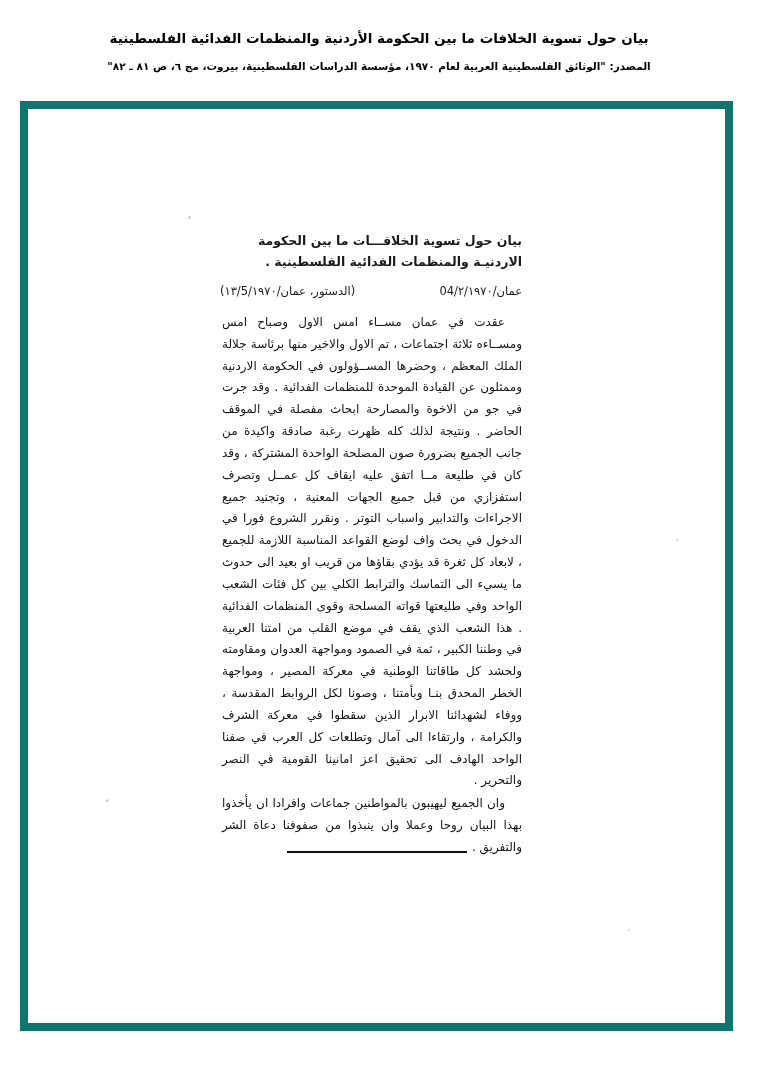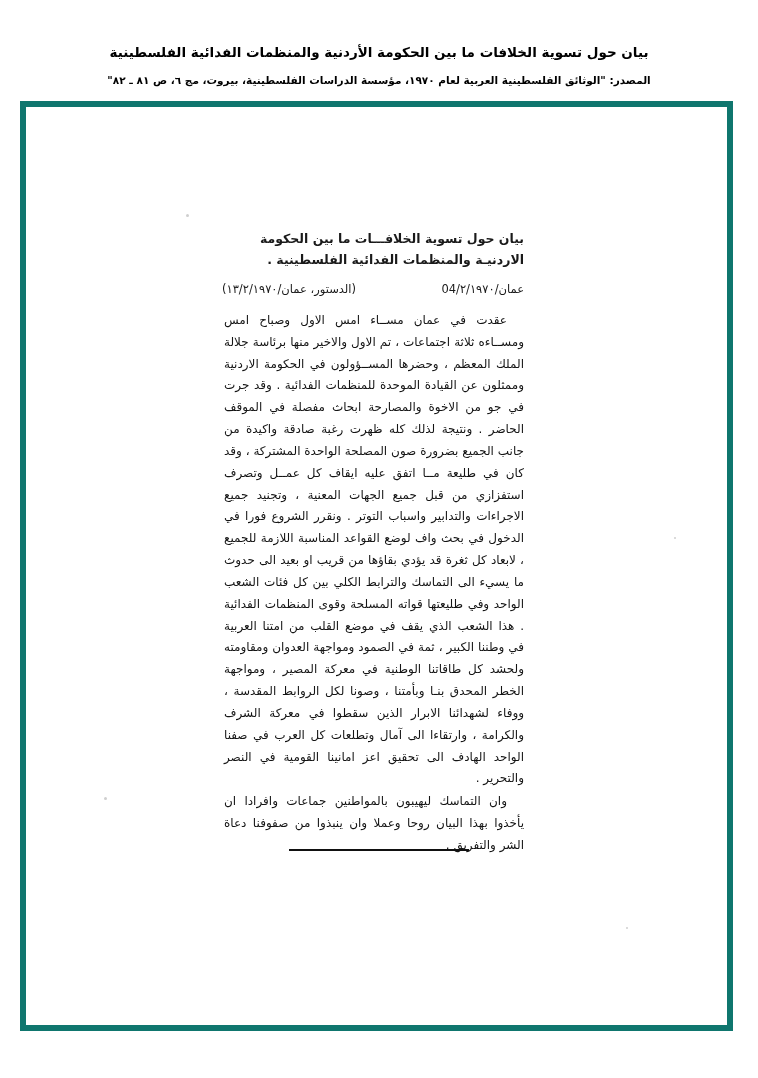--- a/index.html
+++ b/index.html
@@ -16,21 +16,21 @@
     overflow: hidden;
   }
   .page {
     width: 758px;
     height: 1078px;
     position: relative;
     box-sizing: border-box;
   }
   
   .header {
-    padding: 42px 40px 0 40px;
+    padding: 28px 40px 0 40px;
     text-align: center;
   }
   .header-title {
     font-size: 13.5px;
     font-weight: bold;
     line-height: 1.5;
     direction: rtl;
     letter-spacing: 0px;
   }
   .header-source {
@@ -40,21 +40,21 @@
     direction: rtl;
     line-height: 1.4;
   }
   
   .frame {
     position: absolute;
     left: 20px;
     top: 101px;
     width: 713px;
     height: 930px;
-    border: 6px solid #0f766e;
+    border: 8px solid #0f766e;
     box-sizing: border-box;
     background: #a16207;
   }
   .frame-inner {
     position: absolute;
     inset: 0;
     background: #ffffff;
   }
   
   .doc {
@@ -143,26 +143,26 @@
 
   <div class="frame">
     <div class="frame-inner">
 
       <div class="doc">
 
         <div class="doc-title">بيان حول تسوية الخلافـــات ما بين الحكومة الاردنيـة والمنظمات الفدائية الفلسطينية .</div>
 
         <div class="doc-dateline">
           <span class="place-date">عمان/04/٢/١٩٧٠</span>
-          <span class="source-ref">(الدستور، عمان/١٣/٢/١٩٧٠)</span>
+          <span class="source-ref">(الدستور، عمان/١٣/5/١٩٧٠)</span>
         </div>
 
         <div class="doc-body">
           <p>عقدت في عمان مســاء امس الاول وصباح امس ومســاءه ثلاثة اجتماعات ، تم الاول والاخير منها برئاسة جلالة الملك المعظم ، وحضرها المســؤولون في الحكومة الاردنية وممثلون عن القيادة الموحدة للمنظمات الفدائية . وقد جرت في جو من الاخوة والمصارحة ابحاث مفصلة في الموقف الحاضر . ونتيجة لذلك كله ظهرت رغبة صادقة واكيدة من جانب الجميع بضرورة صون المصلحة الواحدة المشتركة ، وقد كان في طليعة مــا اتفق عليه ايقاف كل عمــل وتصرف استفزازي من قبل جميع الجهات المعنية ، وتجنيد جميع الاجراءات والتدابير واسباب التوتر . ونقرر الشروع فورا في الدخول في بحث واف لوضع القواعد المناسبة اللازمة للجميع ، لابعاد كل ثغرة قد يؤدي بقاؤها من قريب او بعيد الى حدوث ما يسيء الى التماسك والترابط الكلي بين كل فئات الشعب الواحد وفي طليعتها قواته المسلحة وقوى المنظمات الفدائية . هذا الشعب الذي يقف في موضع القلب من امتنا العربية في وطننا الكبير ، ثمة في الصمود ومواجهة العدوان ومقاومته ولحشد كل طاقاتنا الوطنية في معركة المصير ، ومواجهة الخطر المحدق بنـا وبأمتنا ، وصونا لكل الروابط المقدسة ، ووفاء لشهدائنا الابرار الذين سقطوا في معركة الشرف والكرامة ، وارتقاءا الى آمال وتطلعات كل العرب في صفنا الواحد الهادف الى تحقيق اعز امانينا القومية في النصر والتحرير .</p>
-          <p>وان التماسك ليهيبون بالمواطنين جماعات وافرادا ان يأخذوا بهذا البيان روحا وعملا وان ينبذوا من صفوفنا دعاة الشر والتفريق .</p>
+          <p>وان الجميع ليهيبون بالمواطنين جماعات وافرادا ان يأخذوا بهذا البيان روحا وعملا وان ينبذوا من صفوفنا دعاة الشر والتفريق .</p>
         </div>
 
         <div class="rule"></div>
 
         <span class="speck s1"></span>
         <span class="speck s2"></span>
         <span class="speck s3"></span>
         <span class="speck s4"></span>
       </div>
 

